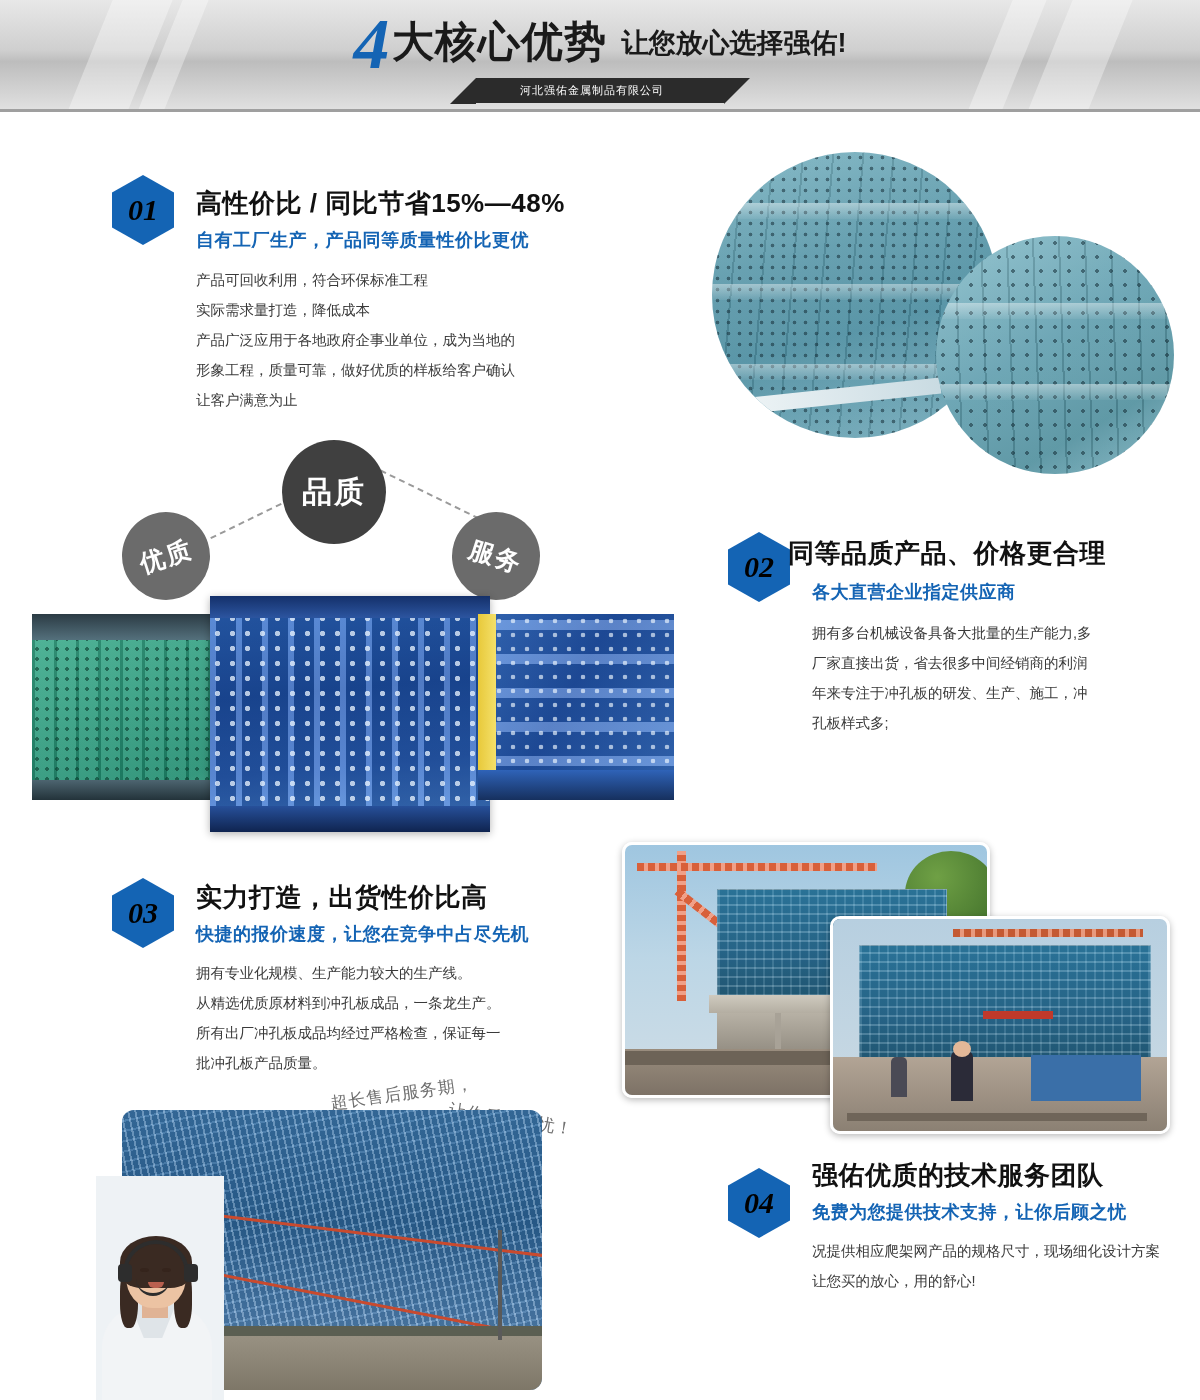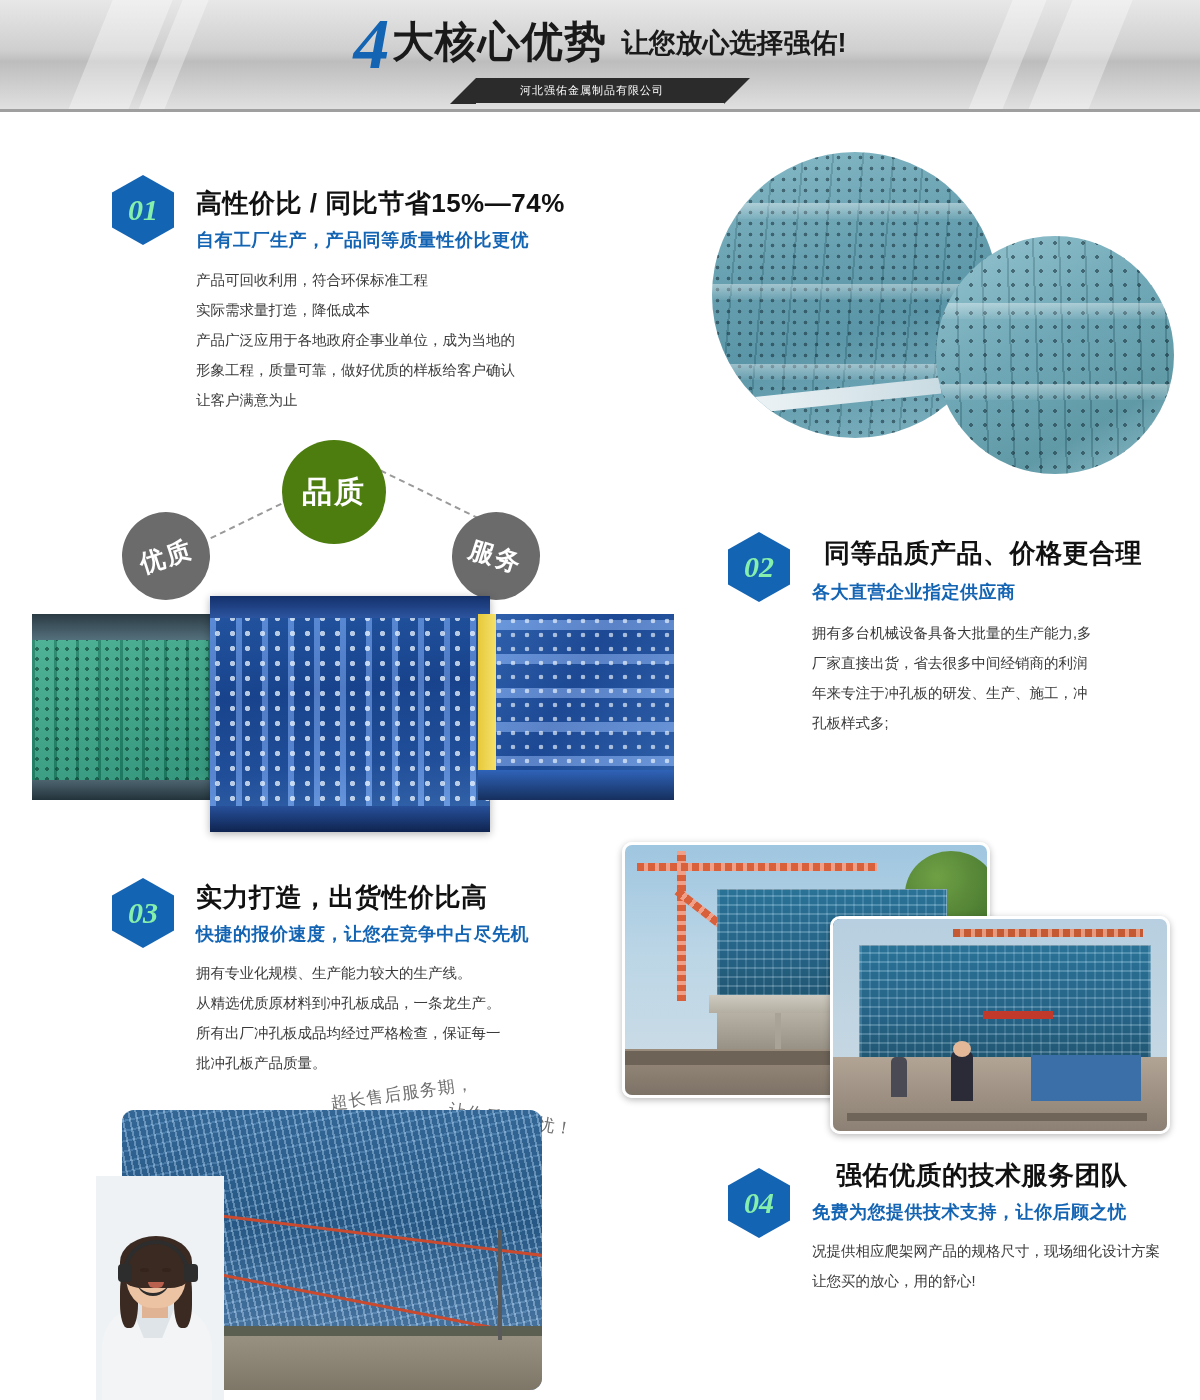--- a/index.html
+++ b/index.html
@@ -98,21 +98,21 @@
     position: absolute;
     left: 0; right: 0; bottom: 0;
     height: 3px;
     background: #9f9f9f;
   }
 
   
   .hexnum {
     position: absolute;
     width: 62px; height: 70px;
-    color: #86efac;
+    color: #000000;
     font-family: "Liberation Serif", serif;
     font-size: 30px;
     font-weight: bold;
     font-style: italic;
     display: flex;
     align-items: center;
     justify-content: center;
     background: #1464b4;
     clip-path: polygon(50% 0%, 100% 25%, 100% 75%, 50% 100%, 0% 75%, 0% 25%);
   }
@@ -225,21 +225,21 @@
     color: #ffffff;
     font-weight: bold;
     display: flex;
     align-items: center;
     justify-content: center;
     letter-spacing: 2px;
   }
   .bubble.main {
     width: 104px; height: 104px;
     font-size: 30px;
-    background: #4d7c0f;
+    background: #404040;
   }
   .bubble.side {
     width: 88px; height: 88px;
     font-size: 25px;
   }
   .bub-dash {
     position: absolute;
     border-top: 2px dashed #9a9a9a;
     height: 0;
   }
@@ -406,21 +406,21 @@
     </div>
 
     <div class="head-company-wrap">
       <span class="head-company">河北强佑金属制品有限公司</span>
     </div>
     <div class="hdr-shadowline"></div>
   </div>
 </div>
 
 <div class="hexnum" style="left:112px; top:175px;">01</div>
-<div class="blk-title" style="left:196px; top:186px;">高性价比 / 同比节省15%—74%</div>
+<div class="blk-title" style="left:196px; top:186px;">高性价比 / 同比节省15%—48%</div>
 <div class="blk-sub" style="left:196px; top:228px;">自有工厂生产，产品同等质量性价比更优</div>
 <div class="blk-body" style="left:196px; top:265px;">
   <div>产品可回收利用，符合环保标准工程</div>
   <div>实际需求量打造，降低成本</div>
   <div>产品广泛应用于各地政府企事业单位，成为当地的</div>
   <div>形象工程，质量可靠，做好优质的样板给客户确认</div>
   <div>让客户满意为止</div>
 </div>
 
 <div class="circ" style="left:712px; top:152px; width:286px; height:286px;">
@@ -467,21 +467,21 @@
 
 <div class="imgbox" style="left:478px; top:614px; width:196px; height:186px;">
   <div class="panel-blue2">
       <div class="dots-b2"></div>
     </div>
   <div class="yellow-strip"></div>
   <div style="position:absolute;left:0;bottom:0;width:100%;height:30px;background:linear-gradient(to top,#16305e,#2f63b8);"></div>
 </div>
 
 <div class="hexnum" style="left:728px; top:532px;">02</div>
-<div class="blk-title" style="left:824px; top:536px;">同等品质产品、价格更合理</div>
+<div class="blk-title" style="left:788px; top:536px;">同等品质产品、价格更合理</div>
 <div class="blk-sub" style="left:812px; top:580px;">各大直营企业指定供应商</div>
 <div class="blk-body" style="left:812px; top:618px;">
   <div>拥有多台机械设备具备大批量的生产能力,多</div>
   <div>厂家直接出货，省去很多中间经销商的利润</div>
   <div>年来专注于冲孔板的研发、生产、施工，冲</div>
   <div>孔板样式多;</div>
 </div>
 
 <div class="hexnum" style="left:112px; top:878px;">03</div>
 <div class="blk-title" style="left:196px; top:880px;">实力打造，出货性价比高</div>
@@ -548,18 +548,18 @@
   <div class="op-eye" style="left:44px;"></div>
   <div class="op-eye" style="left:66px;"></div>
   <div class="op-mouth"></div>
   <div class="op-band"></div>
   <div class="op-ear" style="left:22px;"></div>
   <div class="op-ear" style="left:88px;"></div>
   <div class="op-mic"></div>
 </div>
 
 <div class="hexnum" style="left:728px; top:1168px;">04</div>
-<div class="blk-title" style="left:836px; top:1158px;">强佑优质的技术服务团队</div>
+<div class="blk-title" style="left:812px; top:1158px;">强佑优质的技术服务团队</div>
 <div class="blk-sub" style="left:812px; top:1200px;">免费为您提供技术支持，让你后顾之忧</div>
 <div class="blk-body" style="left:812px; top:1236px;">
   <div>况提供相应爬架网产品的规格尺寸，现场细化设计方案</div>
   <div>让您买的放心，用的舒心!</div>
 </div>
 
 </body></html>

